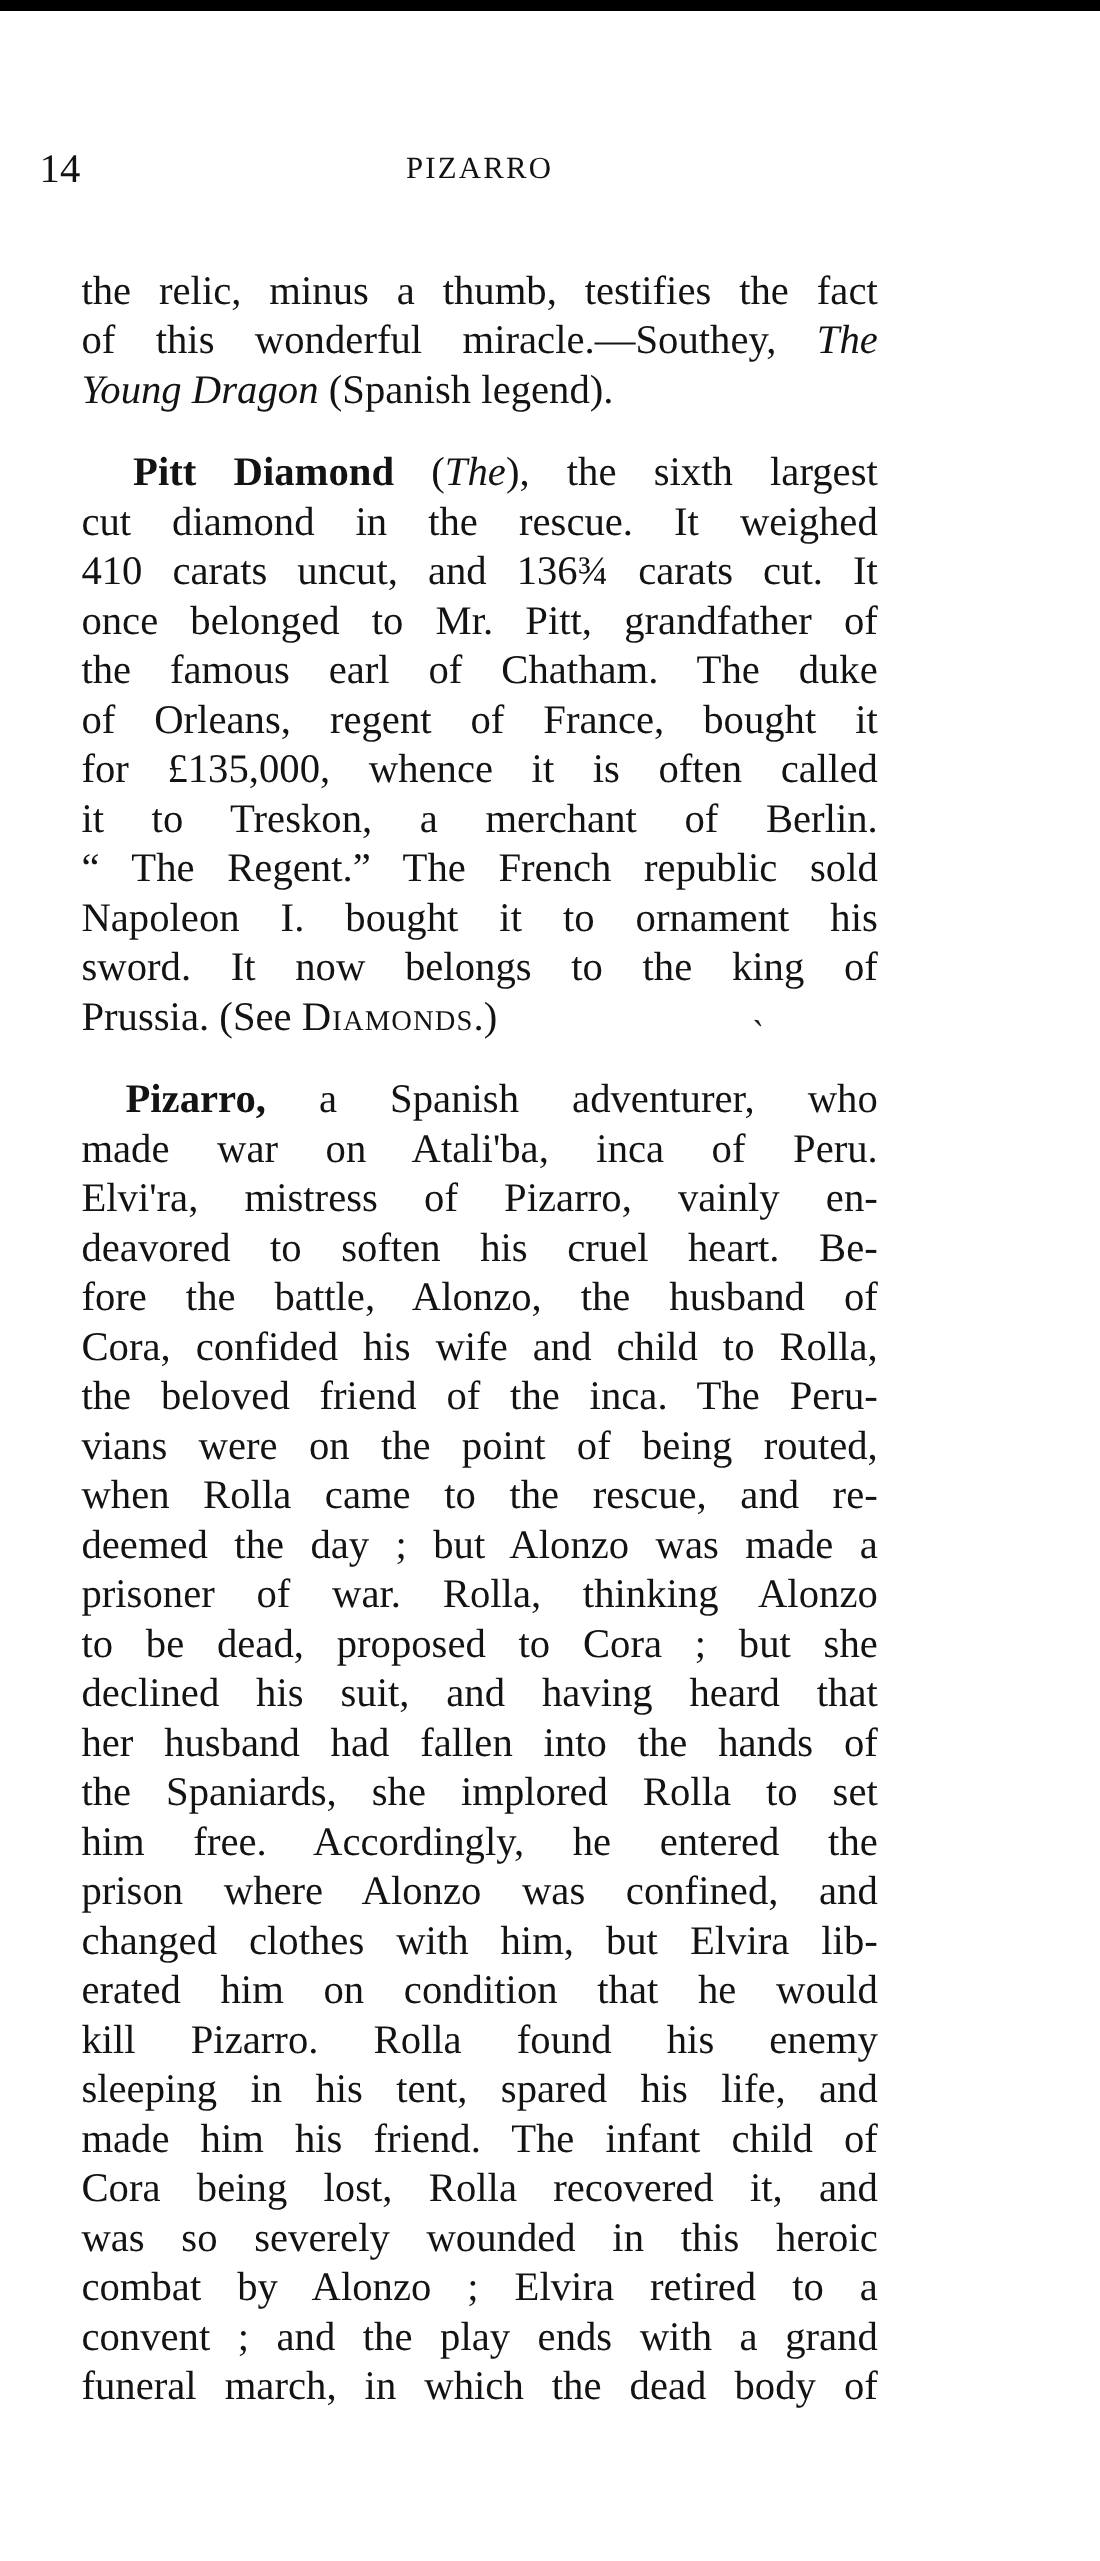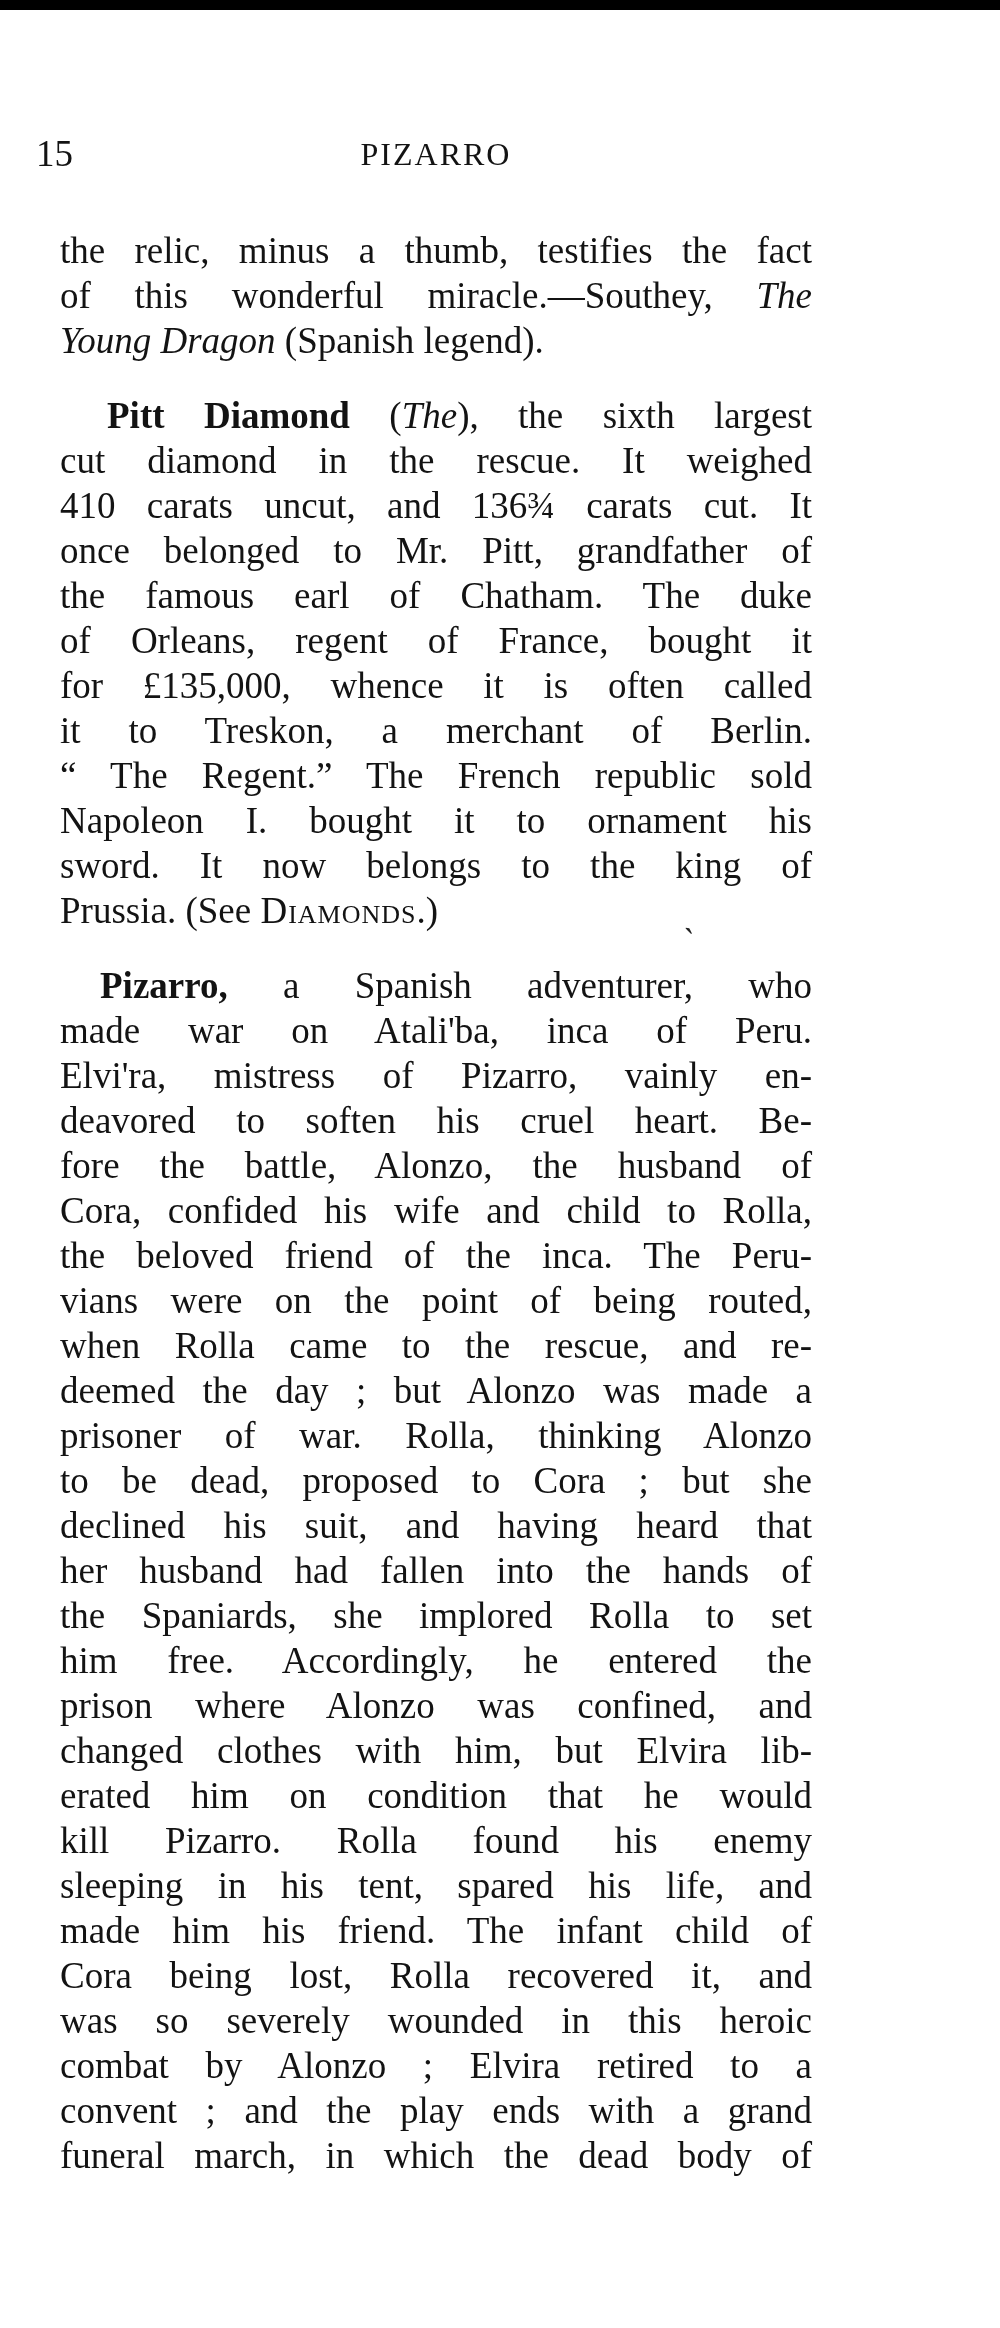--- a/index.html
+++ b/index.html
@@ -15,27 +15,27 @@
     position:absolute;left:0;top:0;width:1000px;height:10px;
     background:#000;
   }
   .page-number{
     position:absolute;left:36px;top:134px;
     font-size:37px;line-height:40px;
   }
   .running-head{
     position:absolute;left:60px;top:132px;width:752px;
     text-align:center;
-    font-size:32px;line-height:44px;
+    font-size:28px;line-height:44px;
     letter-spacing:2px;
   }
   .column{
     position:absolute;left:60px;top:228px;width:752px;
   }
-  .para{margin:0;padding:0;font-family:Liberation Serif, serif;}
+  .para{margin:14px;padding:0;font-family:Liberation Serif, serif;}
   .para + .para{margin-top:30px;}
   .line{
     height:45px;
     font-size:37px;
     line-height:45px;
     text-align:justify;
     text-align-last:justify;
     -moz-text-align-last:justify;
     white-space:normal;
   }
@@ -52,21 +52,21 @@
     position:absolute;left:682px;top:922px;
     font-size:34px;color:#222;
     transform:rotate(8deg);
   }
 </style>
 </head>
 <body>
 
 <div class="scan-bar-top"></div>
 
-<div class="page-number">15</div>
+<div class="page-number">14</div>
 
 <div class="running-head">PIZARRO</div>
 
 <div class="column">
   <div class="para">
       <div class="line"><span class="seg-n">the relic, minus a thumb, testifies the fact</span></div>
       <div class="line"><span class="seg-n">of this wonderful miracle.—Southey, </span><span class="seg-i">The</span></div>
       <div class="line noj"><span class="seg-i">Young Dragon</span><span class="seg-n"> (Spanish legend).</span></div>
     </div>
   <div class="para">

